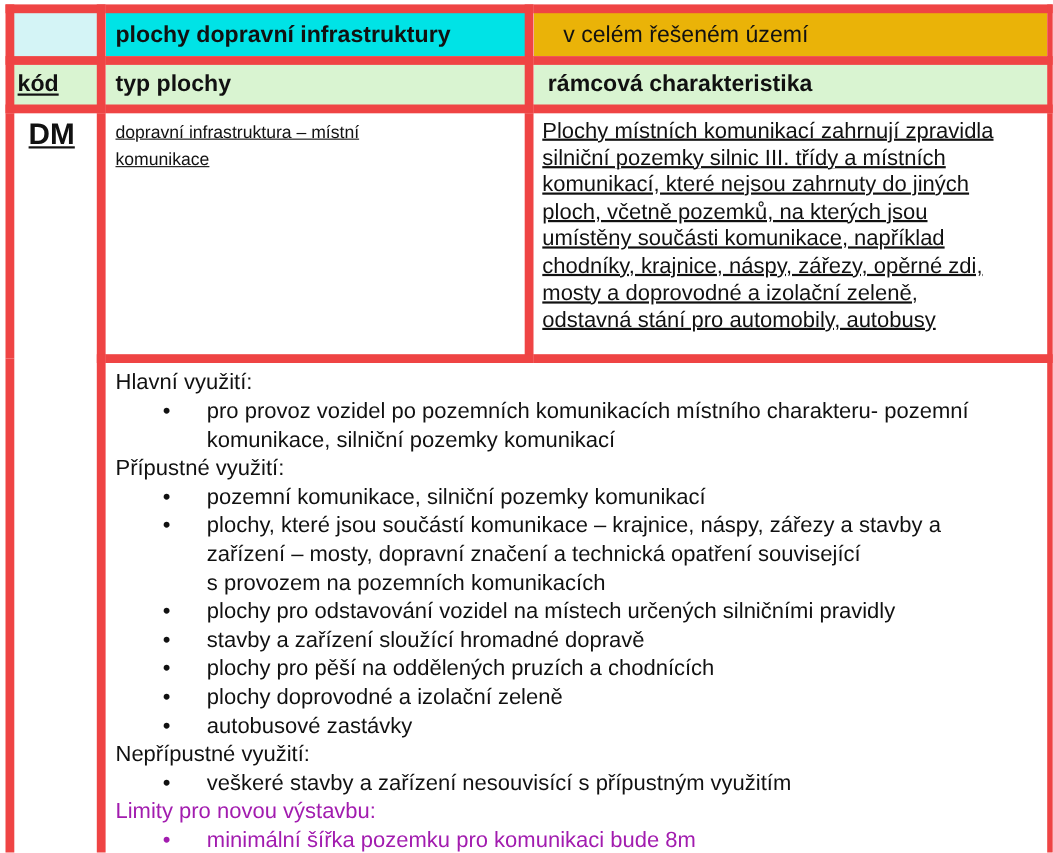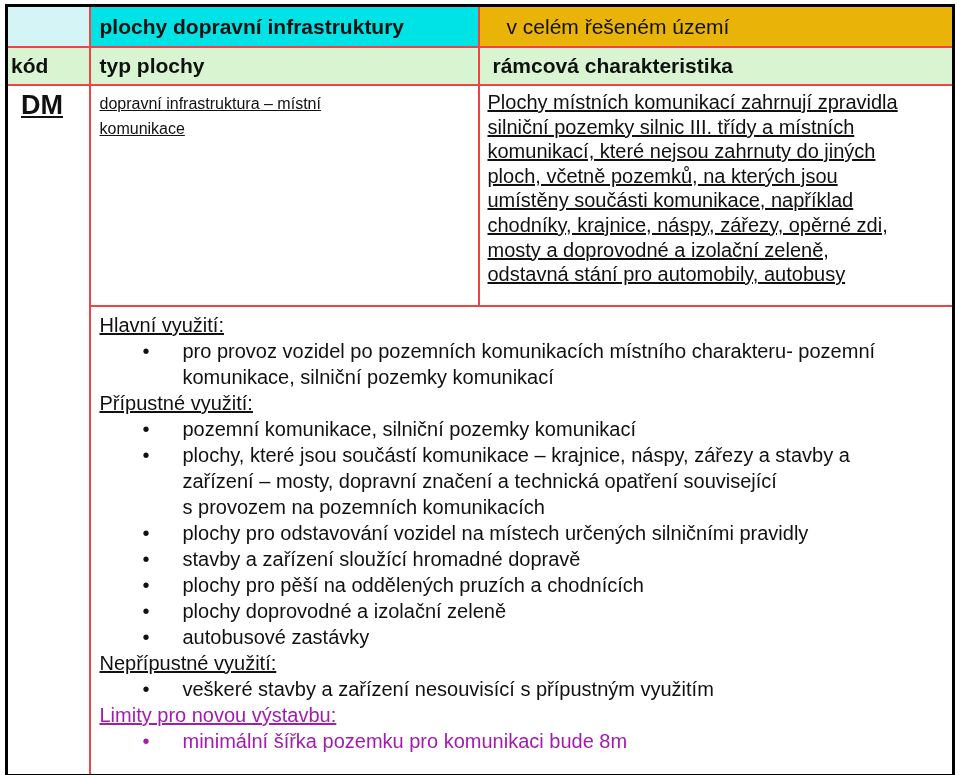--- a/index.html
+++ b/index.html
@@ -11,50 +11,50 @@
     overflow:hidden;
   }
   table.spec{
     border-collapse:collapse;
     table-layout:fixed;
     width:947px;
     margin:4px 0 0 5px;
     border:3px solid #000;
   }
   td{
-    border:2px solid #ef4444;
+    border:8px solid #ef4444;
     padding:0;
     vertical-align:top;
     overflow:hidden;
   }
   col.c1{width:83px;}
   col.c2{width:389px;}
   col.c3{width:475px;}
 
   tr.row-title td{height:39px;vertical-align:middle;font-size:21px;}
   td.cell-blank{background:#d4f4f6;}
   td.cell-title{background:#00e3e6;font-weight:bold;padding-left:9px;}
   td.cell-scope{background:#eab308;padding-left:27px;font-weight:normal;}
 
   tr.row-header td{
     height:36px;vertical-align:middle;
     background:#d9f4d1;font-weight:bold;font-size:21px;
   }
-  td.cell-kod{padding-left:3px;}
+  td.cell-kod{padding-left:3px;text-decoration:underline;}
   td.cell-typ{padding-left:9px;}
   td.cell-ram{padding-left:13px;}
 
   tr.row-main td{height:214px;text-decoration:underline;}
   td.cell-code{font-weight:bold;font-size:27px;padding:4px 0 0 13px;}
   td.cell-type{font-size:16px;line-height:25px;padding:5px 8px 0 9px;white-space:pre-line;}
   td.cell-char{font-size:20px;line-height:24.6px;padding:4px 6px 0 8px;white-space:pre-line;}
 
   tr.row-usage td{height:462px;}
   td.cell-usage{font-size:20px;line-height:26px;padding:5px 6px 0 6px;}
-  .sec-head{padding-left:3px;text-decoration:underline;}
+  .sec-head{padding-left:3px;}
   .bullet-row{display:flex;}
   .bm{flex:none;width:40px;padding-left:46px;}
   .bt{flex:1;white-space:pre-line;}
   .red{color:#a21caf;}
 </style>
 </head>
 <body>
 
 <table class="spec">
   <colgroup>

